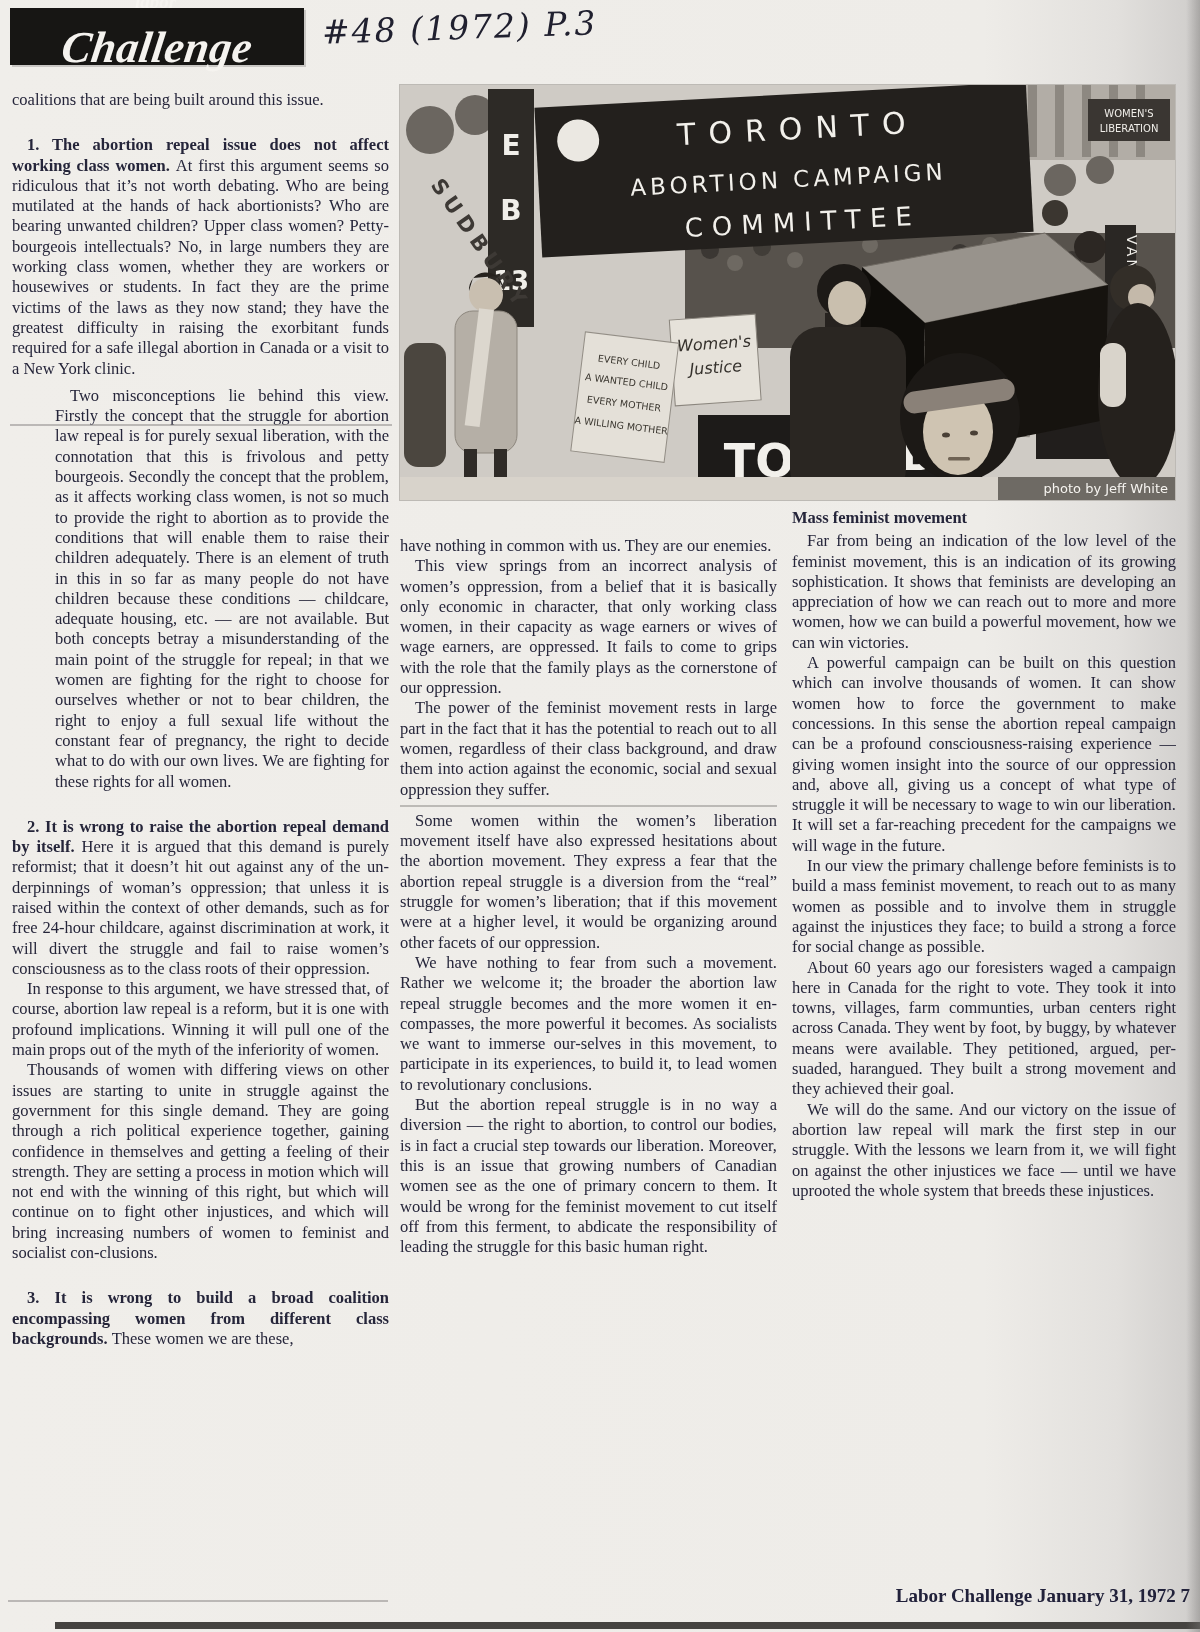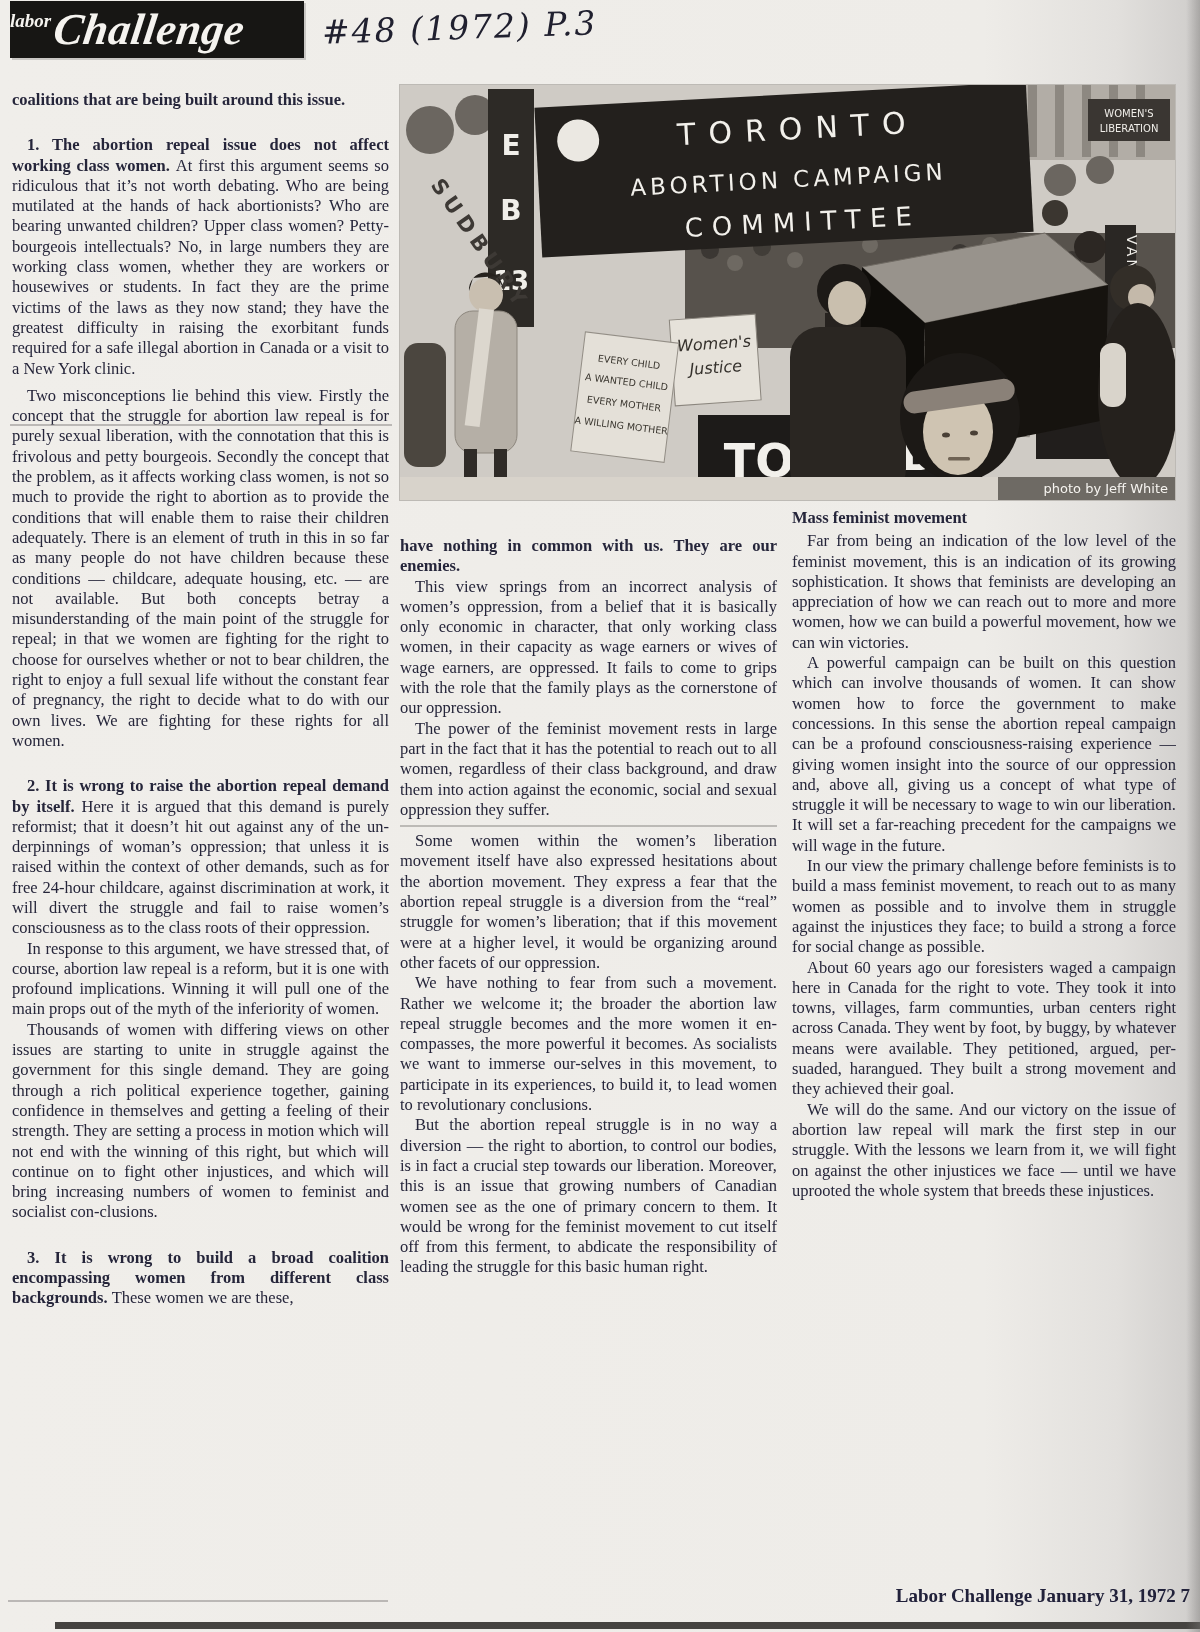--- a/index.html
+++ b/index.html
@@ -1,30 +1,30 @@
 <!DOCTYPE html>
 <html><head>
 <meta charset="utf-8">
 <style>
   html,body{margin:0;padding:0;background:#b9b7b4;}
   .page{position:relative;width:1200px;height:1632px;margin:0 auto;overflow:hidden;
         background:linear-gradient(90deg,#f0eeea 0%,#eeece8 82%,#e2e0dd 93%,#cfcdcb 100%);
         font-family:"Liberation Serif","DejaVu Serif",serif;color:#25253a;}
   .col{position:absolute;text-align:justify;font-size:16.5px;line-height:20.3px;}
   .col p{margin:0;text-indent:15px;}
-  .col p.noindent{text-indent:0;font-weight:bold;}
+  .col p.noindent{text-indent:0;}
   .col p.sect{margin-top:25px;}
-  .col p.gap{margin-top:7px;}
+  .col p.gap{margin-top:7px;margin-left:43px;}
   .lead{font-weight:700;}
   .lead::after{content:" ";}
   .heading{font-weight:700;text-indent:0 !important;margin-bottom:3px !important;}
   hr.streak{border:none;border-top:2px solid #a09e9b;margin:5px 0 4px;opacity:.65;}
 
-  .masthead{position:absolute;left:10px;top:1px;width:294px;height:57px;background:#171614;
-            color:#f5f3ef;display:flex;align-items:center;box-shadow:2px 2px 0 #c9c7c4;}
+  .masthead{position:absolute;left:10px;top:8px;width:294px;height:57px;background:#171614;
+            color:#f5f3ef;display:flex;align-items:center;justify-content:center;box-shadow:2px 2px 0 #c9c7c4;flex-direction:column;}
   .logo-labor{font-style:italic;font-weight:700;font-size:19px;margin-right:3px;transform:translateY(-9px);}
   .logo-challenge{font-style:italic;font-weight:700;font-size:44px;letter-spacing:.5px;transform:skewX(-8deg);}
   .annotation{position:absolute;left:322px;top:8px;font-family:"DejaVu Serif",serif;font-style:italic;
               font-size:33px;color:#20202f;transform:rotate(-2deg);letter-spacing:2px;white-space:nowrap;}
 
   .photo-wrap{position:absolute;left:400px;top:85px;width:775px;height:415px;background:#d8d4ce;
               box-shadow:0 0 0 1px #bdbab5;}
   .footer{position:absolute;left:790px;top:1585px;width:400px;text-align:right;font-weight:700;font-size:19px;color:#21213a;}
 
   .artifact{position:absolute;background:#8f8d8b;opacity:.55;}

